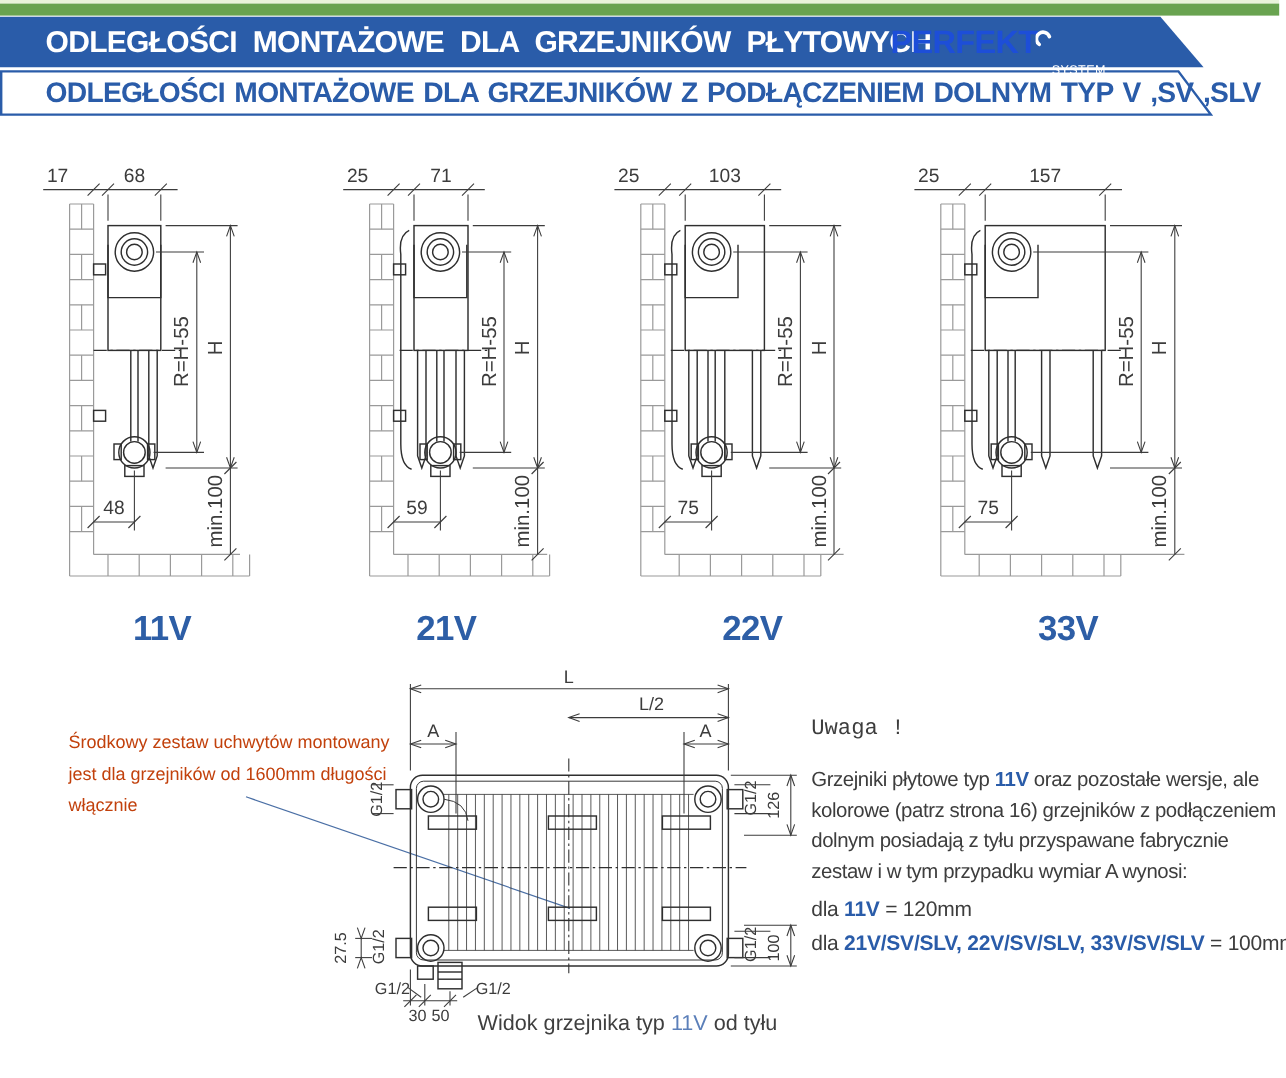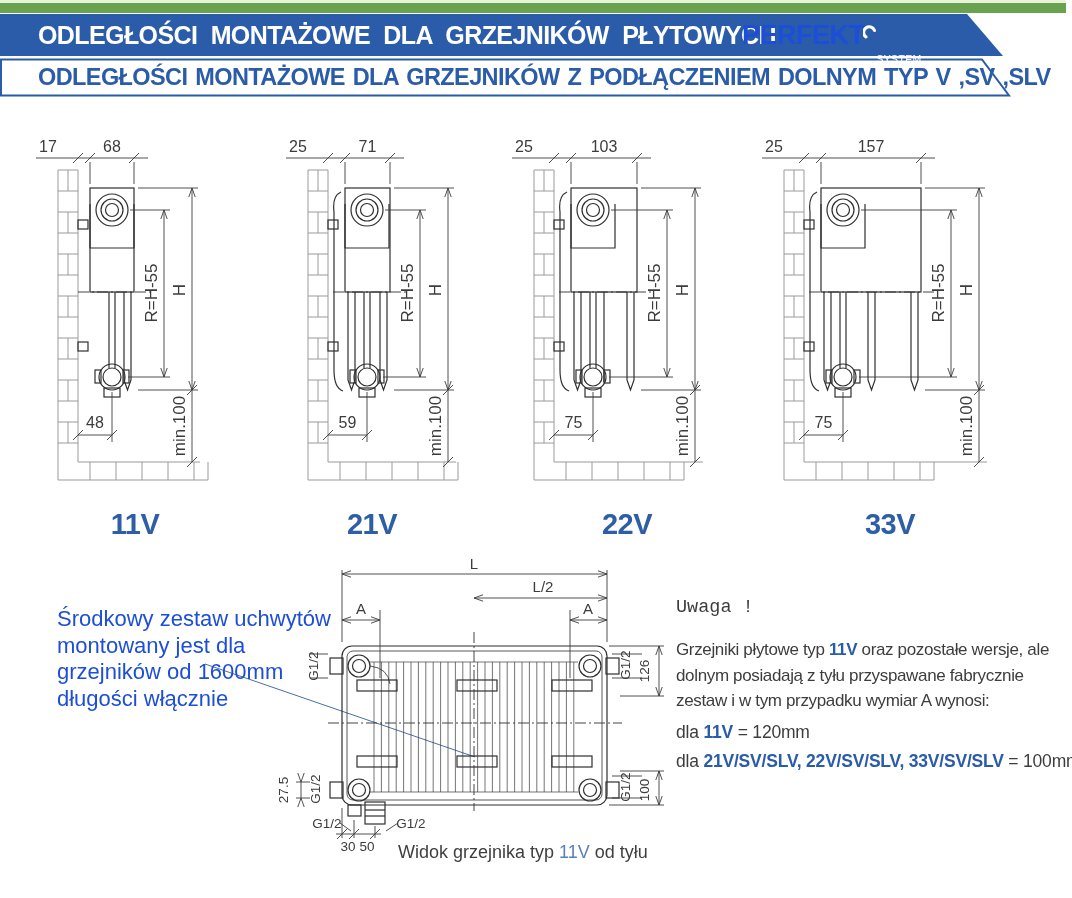--- a/index.html
+++ b/index.html
@@ -28,21 +28,21 @@
   .dd{stroke:#2f2f2f;stroke-width:0.9;stroke-dasharray:11 3 2 3;}
   .leader{stroke:#4a6fa5;stroke-width:1;}
   text.dimtxt{font-family:"Liberation Sans",sans-serif;font-size:16px;fill:#3c3c3c;stroke:none;}
   text.lg{font-size:17px;}
   text.md{font-size:15px;}
   text.sm{font-size:13.5px;}
   
   .rear-svg{position:absolute;left:160px;top:558px;}
   .caption{position:absolute;left:398px;top:842px;font-size:18px;color:#3f3f3f;white-space:nowrap;}
   .caption .type{color:#5b7fb9;}
-  .left-note{position:absolute;left:57px;top:606px;width:276px;font-size:22px;line-height:26.5px;color:#1d4ed8;}
+  .left-note{position:absolute;left:57px;top:606px;width:276px;font-size:15px;line-height:26.5px;color:#c2410c;}
   .right-note{position:absolute;left:676px;top:597px;width:396px;color:#3d3d3d;}
   .right-note .heading{font-size:18.5px;font-family:Liberation Mono, monospace;}
   .right-note .para{margin-top:19px;}
   .right-note .para div{font-size:17px;line-height:25.5px;letter-spacing:-0.35px;white-space:nowrap;}
   .right-note .rule{font-size:17.5px;margin-top:8px;letter-spacing:-0.2px;white-space:nowrap;}
   .em-blue{color:#2a5ca9;font-weight:700;}
 </style>
 </head>
 <body>
 
@@ -519,20 +519,21 @@
     </div>
 
   <div class="caption"><span>Widok grzejnika typ </span><span class="type">11V</span><span> od tyłu</span></div>
 
   <div class="left-note">Środkowy zestaw uchwytów montowany jest dla grzejników od 1600mm długości włącznie</div>
 
   <div class="right-note">
     <div class="heading">Uwaga !</div>
     <div class="para">
       <div><span>Grzejniki płytowe typ </span><span class="em-blue">11V</span><span> oraz pozostałe wersje, ale</span></div>
+      <div>kolorowe (patrz strona 16) grzejników z podłączeniem</div>
       <div>dolnym posiadają z tyłu przyspawane fabrycznie</div>
       <div>zestaw i w tym przypadku wymiar A wynosi:</div>
     </div>
     <div class="rule"><span>dla </span><span class="em-blue">11V</span><span> = 120mm</span></div>
     <div class="rule"><span>dla </span><span class="em-blue">21V/SV/SLV, 22V/SV/SLV, 33V/SV/SLV</span><span> = 100mm</span></div>
   </div>
 
 </div>
 
 </body></html>

